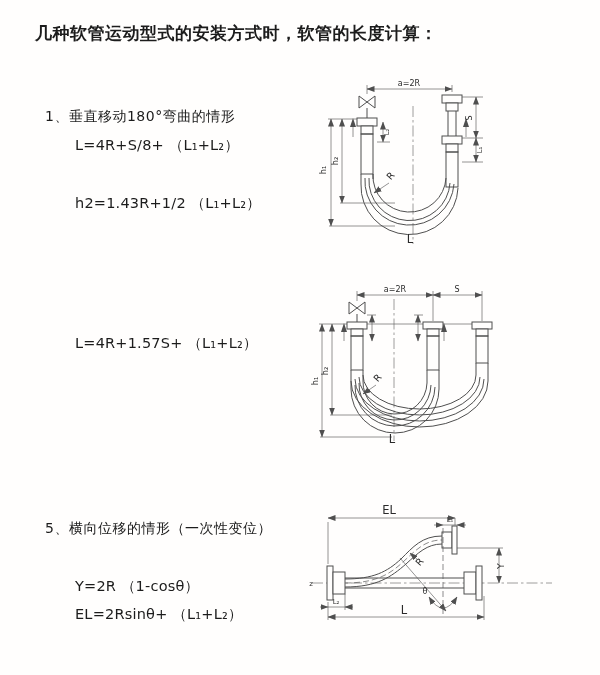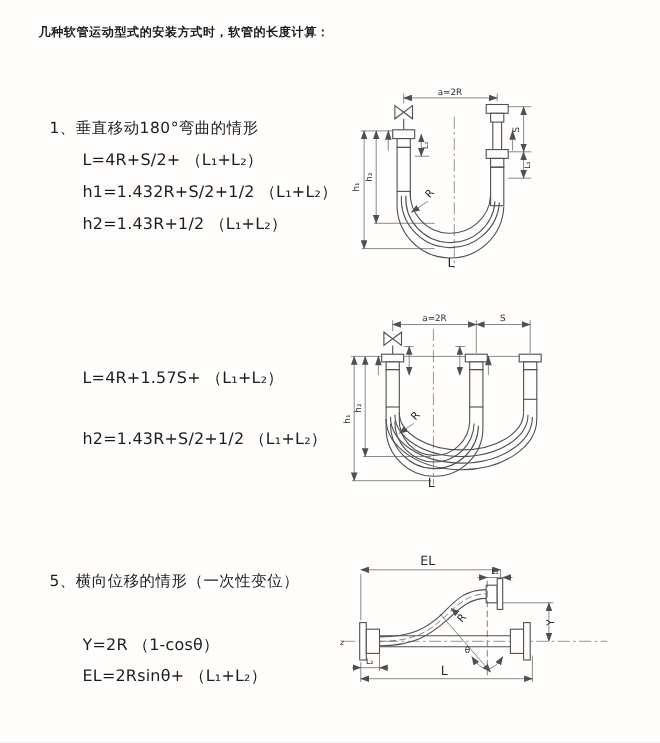--- a/index.html
+++ b/index.html
@@ -1,44 +1,42 @@
 <!DOCTYPE html>
 <html><head>
 <meta charset="utf-8">
 <style>
   html,body{margin:0;padding:0;background:#e8e8e8;}
   .page{position:relative;width:600px;height:675px;background:#fffefd;
         font-family:"DejaVu Sans","Liberation Sans",sans-serif;color:#1c1c1c;overflow:hidden;}
-  .title{position:absolute;left:35px;top:22px;font-size:11px;font-weight:700;letter-spacing:.5px;}
+  .title{position:absolute;left:35px;top:22px;font-size:17px;font-weight:700;letter-spacing:.5px;}
   .sec-heading{position:absolute;font-size:14px;font-weight:400;letter-spacing:.5px;}
   .formula{position:absolute;font-size:14.5px;font-weight:400;letter-spacing:.2px;}
   .diagram{position:absolute;}
   svg .s{stroke:#4f4f4f;fill:none;stroke-width:1;}
   svg .d{stroke:#5a5a5a;fill:none;stroke-width:.65;}
   svg .cl{stroke:#6a6a6a;fill:none;stroke-width:.65;stroke-dasharray:11 3 2.5 3;}
   svg .hz{stroke:#5a5a5a;fill:none;stroke-width:.7;stroke-dasharray:6 3;}
   svg .fw{fill:#fffefd;}
   svg .ah{fill:#4f4f4f;stroke:none;}
   svg text{fill:#2a2a2a;font-family:"DejaVu Sans",sans-serif;text-anchor:middle;}
   .t7{font-size:7px;}.t8{font-size:8px;}.t9{font-size:9.5px;}.t11{font-size:11.5px;}
 </style>
 </head>
 <body>
 
 <div class="page">
 
   <div class="title">几种软管运动型式的安装方式时，软管的长度计算：</div>
 
   <div class="sec-heading" style="left:45px;top:108px">1、垂直移动180°弯曲的情形</div>
-  <div class="formula" style="left:75px;top:136px">L=4R+S/2+ （L₁+L₂）</div>
-  <div class="formula" style="left:75px;top:165px">h1=1.432R+S/2+1/2 （L₁+L₂）</div>
+  <div class="formula" style="left:75px;top:136px">L=4R+S/8+ （L₁+L₂）</div>
   <div class="formula" style="left:75px;top:194px">h2=1.43R+1/2 （L₁+L₂）</div>
 
   <div class="formula" style="left:75px;top:334px">L=4R+1.57S+ （L₁+L₂）</div>
-  <div class="formula" style="left:75px;top:390px">h2=1.43R+S/2+1/2 （L₁+L₂）</div>
 
   <div class="sec-heading" style="left:45px;top:520px">5、横向位移的情形（一次性变位）</div>
   <div class="formula" style="left:75px;top:577px">Y=2R （1-cosθ）</div>
   <div class="formula" style="left:75px;top:605px">EL=2Rsinθ+ （L₁+L₂）</div>
 
   <div class="diagram" style="left:303px;top:66px;width:235px;height:195px">
   <svg width="235" height="195" viewBox="0 0 235 195">
     <defs>
       <pattern id="hp1" width="5" height="5" patternUnits="userSpaceOnUse">
         <path d="M0,5 L5,0 M0,0 L5,5" stroke="#7a7a7a" stroke-width="0.6"></path>

